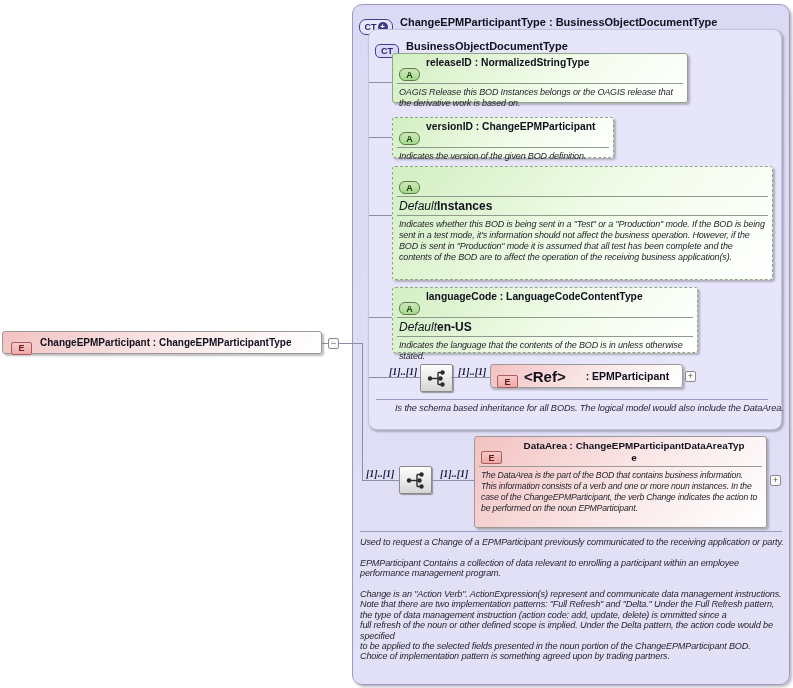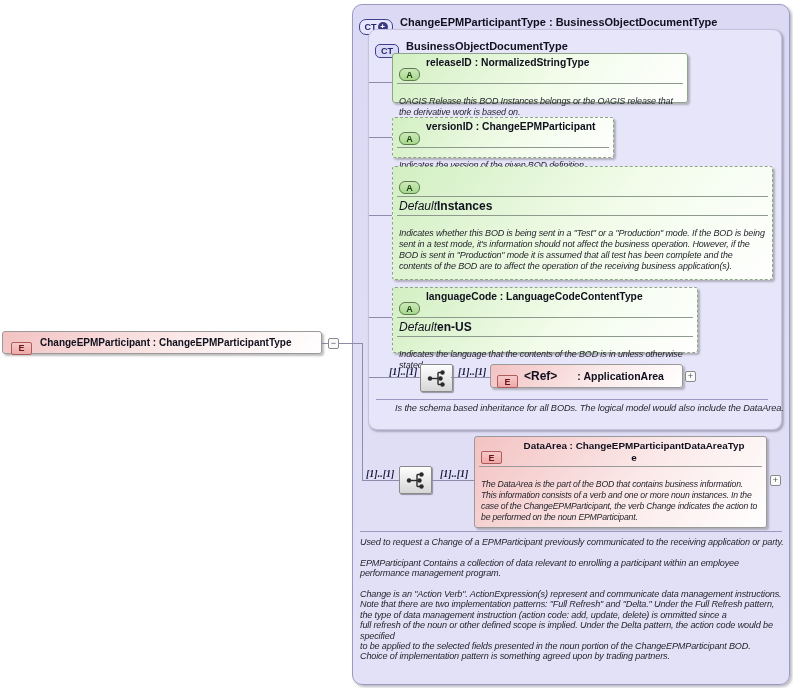--- a/index.html
+++ b/index.html
@@ -47,21 +47,21 @@
           font-weight:bold; font-size:10.3px; color:#10101e; }
   .trow .t { flex:1; white-space:pre-line; line-height:1.18; }
   .trow.center .t { text-align:center; }
   .hline { height:0; border-top:1px solid #8f9a8f; margin:0 4px; }
   .pink .hline { border-top-color:#9a9a9a; }
   .defrow { display:flex; padding:2px 6px; font-size:12px; color:#10101e;
             align-items:baseline; }
   .defrow .dl { font-style:italic; }
   .defrow .dv { font-weight:bold; }
   .desc { font-style:italic; font-size:9px; letter-spacing:-0.15px; line-height:11px;
-          color:#26262e; padding:3px 6px 12px 6px; white-space:pre-line;margin-top:9px; }
+          color:#26262e; padding:3px 6px 12px 6px; white-space:pre-line; }
   
   .ln { position:absolute; background:#8c8cab; }
   .ln.h { height:1px; } .ln.v { width:1px; }
   .sep { position:absolute; height:0; border-top:1px solid #9b99bf; }
   
   .seqbtn { position:absolute; width:31px; height:26px; border:1px solid #8a8a8a;
             border-radius:2px; background:linear-gradient(#fefefe,#d6d6d6);
             box-shadow:1px 1px 1px rgba(0,0,0,.35); display:flex;
             align-items:center; justify-content:center; }
   .card { position:absolute; font-family:"Liberation Serif","DejaVu Serif",serif;
@@ -155,22 +155,22 @@
       <circle cx="4" cy="9.5" r="2.2" fill="#2a2a2a"></circle>
       <circle cx="16.5" cy="3.5" r="2.2" fill="#2a2a2a"></circle>
       <circle cx="14.5" cy="9.5" r="2.2" fill="#2a2a2a"></circle>
       <circle cx="16.5" cy="15.5" r="2.2" fill="#2a2a2a"></circle>
     </svg>
   </div>
   <div class="ln h" style="left:451px; top:377px; width:39px;"></div>
   <div class="card" style="left:458px; top:366px;">[1]..[1]</div>
   <div class="box pink" style="left:490px; top:364px; width:193px; height:24px; display:flex; align-items:center; gap:6px; padding:0 6px;">
     <span class="badge e">E</span>
-    <span class="elem-label" style="font-size:12px;text-align:center;">&lt;Ref&gt;</span>
-    <span class="elem-label" style="font-size:10.5px; margin-left:14px;">: ApplicationArea</span>
+    <span class="elem-label" style="font-size:15px;text-align:center;">&lt;Ref&gt;</span>
+    <span class="elem-label" style="font-size:10.5px; margin-left:14px;">: EPMParticipant</span>
   </div>
   <div class="toggle" style="left:685px; top:371px;">+</div>
 
   <div class="sep" style="left:376px; top:399px; width:392px;"></div>
   <div class="note" style="left:378px; top:403px; width:390px;margin-left:17px;">Is the schema based inheritance for all BODs. The logical model would also include the DataArea.</div>
 
   <div class="ln h" style="left:322px; top:343px; width:41px;"></div>
   <div class="ln v" style="left:362px; top:343px; height:138px;"></div>
   <div class="box pink" style="left:2px; top:331px; width:320px; height:23px; display:flex; align-items:center; gap:8px; padding:0 8px;">
     <span class="badge e">E</span>

